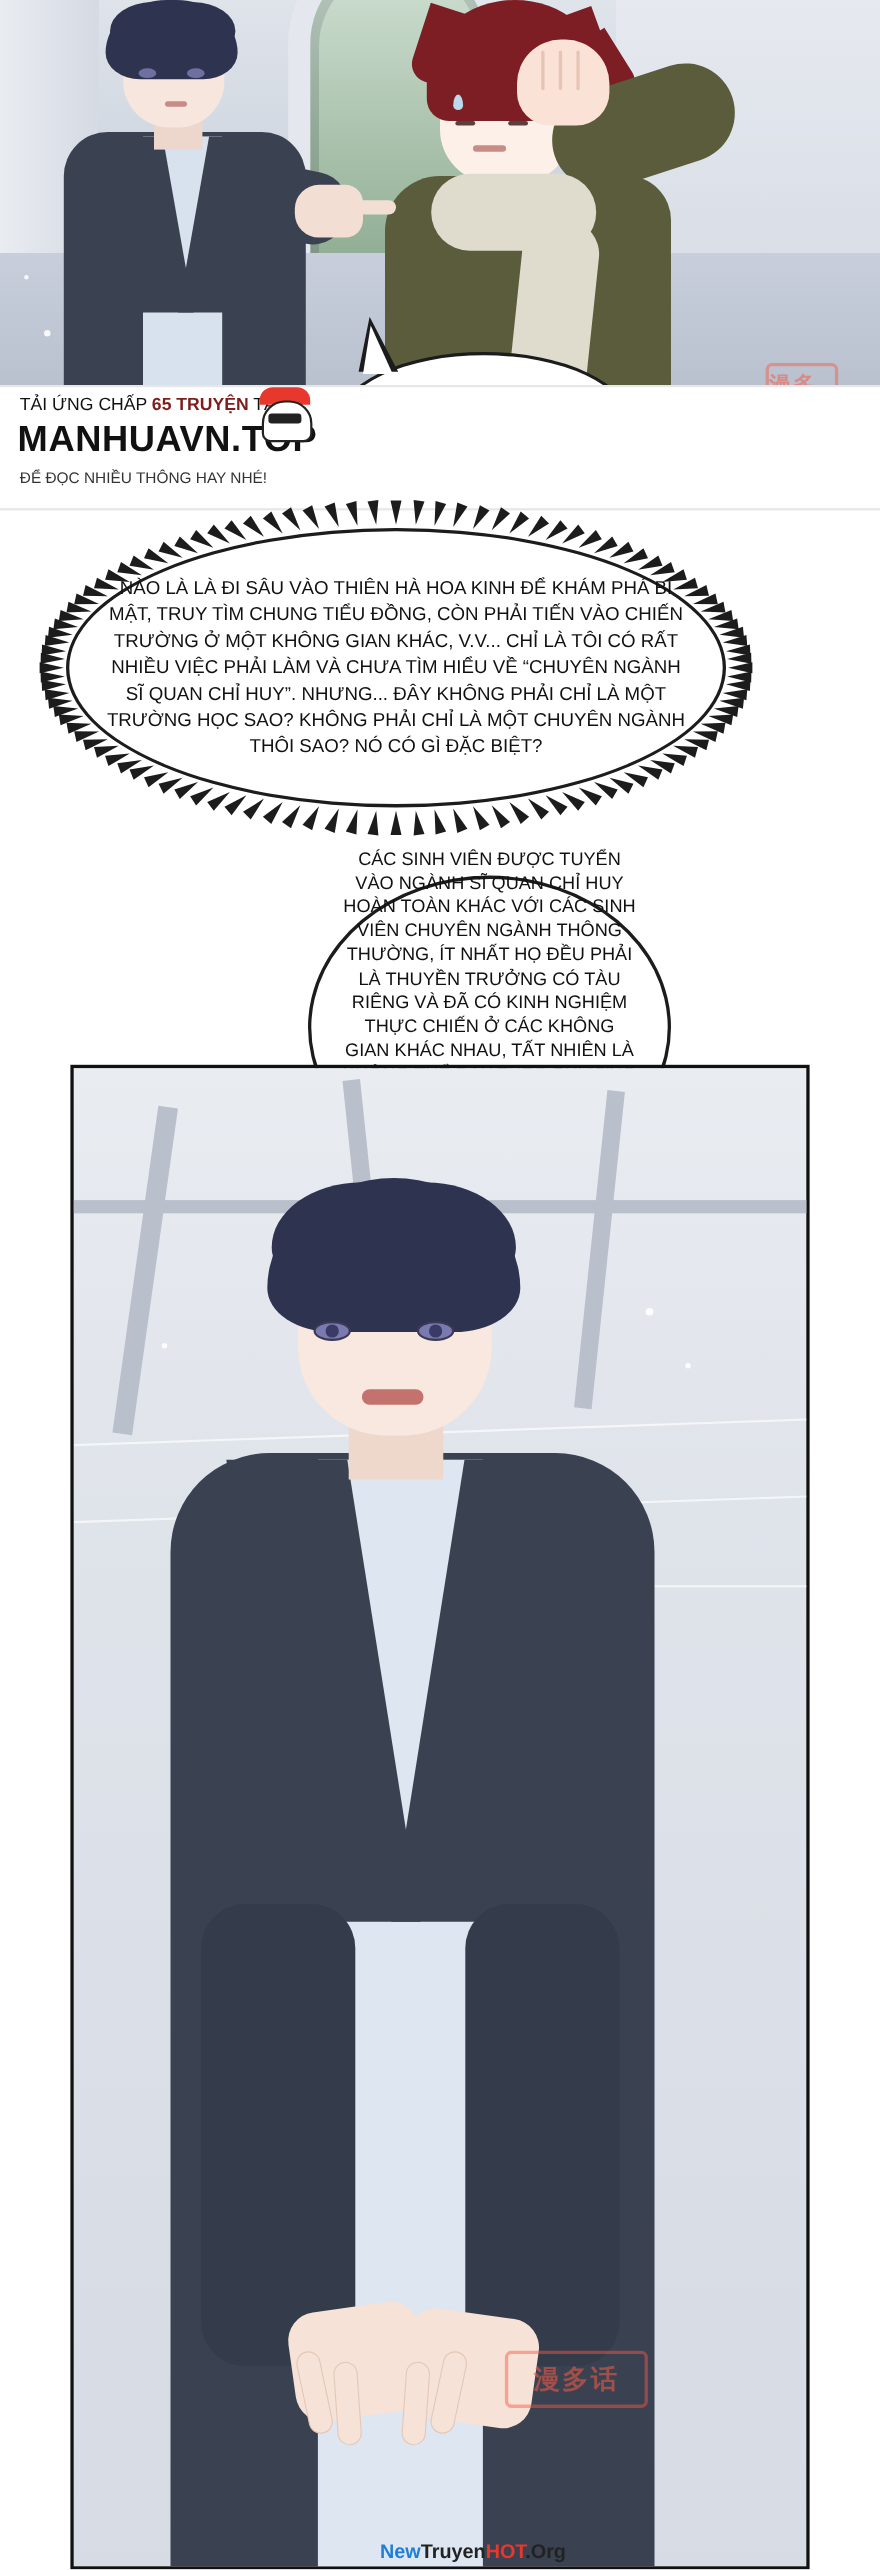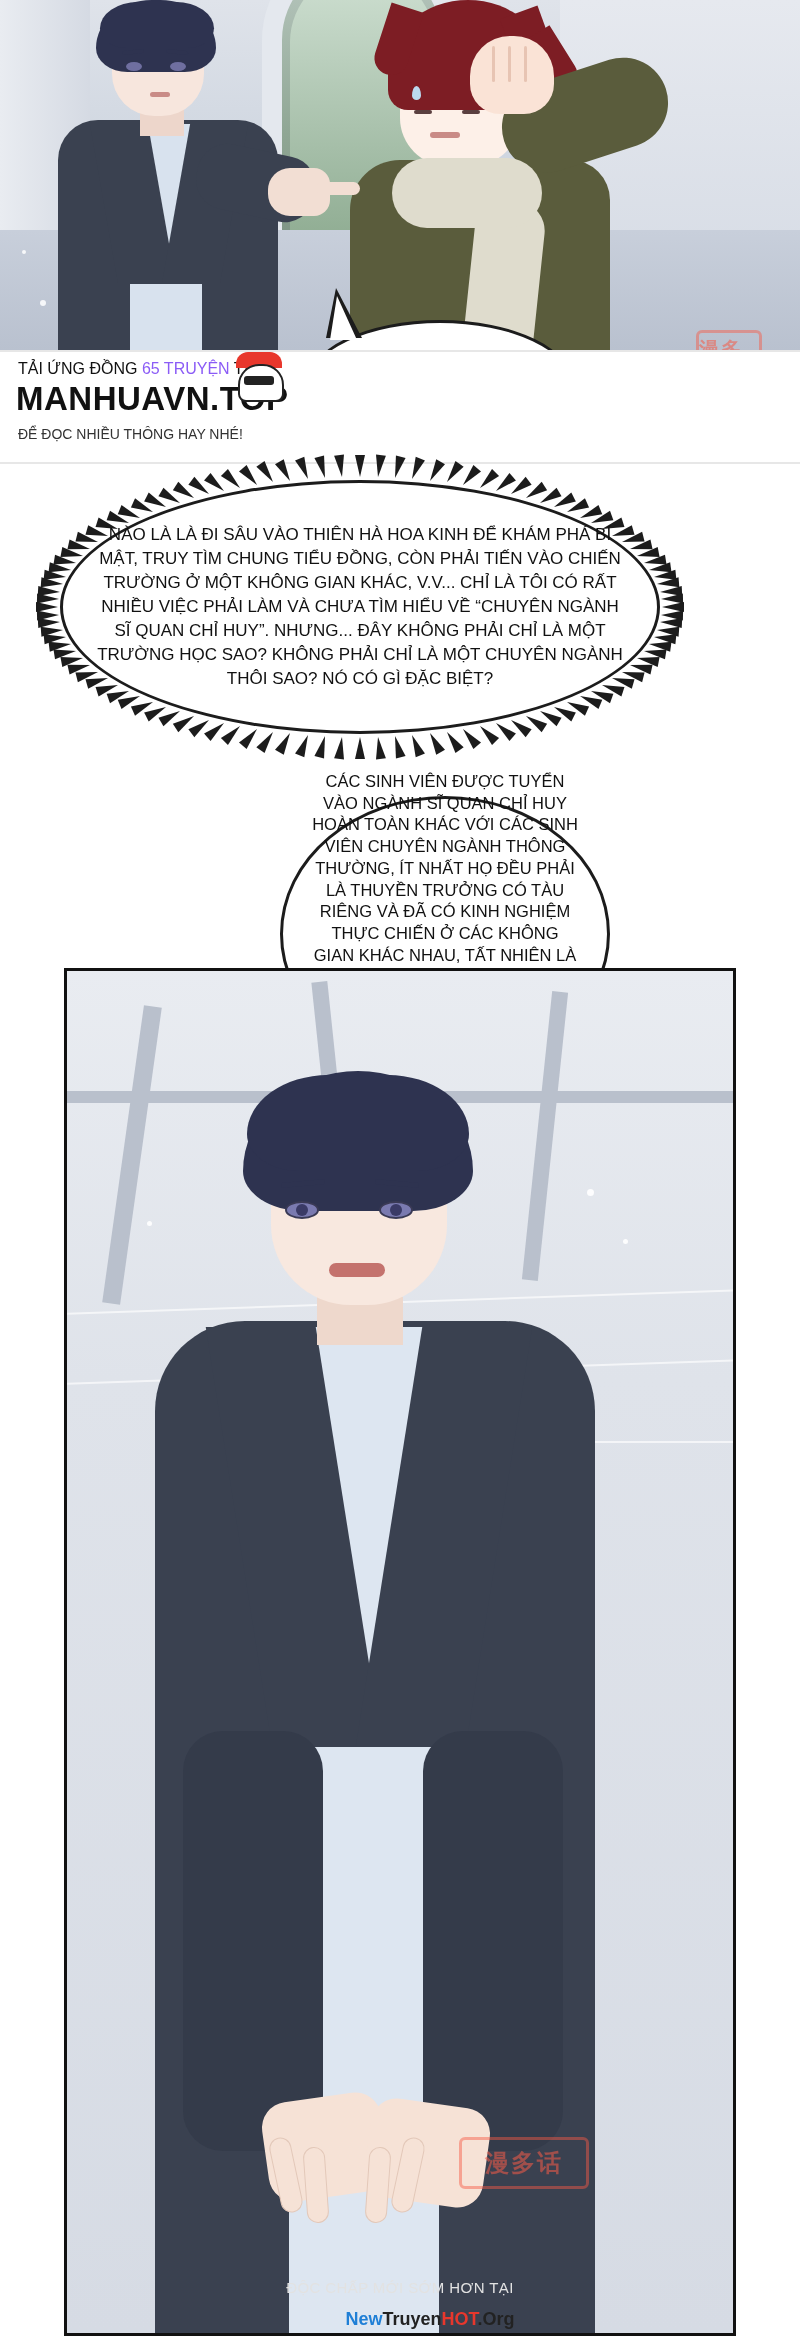--- a/index.html
+++ b/index.html
@@ -188,21 +188,21 @@
   .adbar {
     position:absolute; left:0; top:350px; width:800px; height:110px;
     background:#ffffff;
     border-top:2px solid #e7e7e7;
     border-bottom:2px solid #e7e7e7;
   }
   .ad-line1 {
     position:absolute; left:18px; top:8px; font-size:16px; color:#111;
     font-family:"Liberation Sans", sans-serif;
   }
-  .ad-line1 .hl { color:#8b5cf6; font-weight:normal; }
+  .ad-line1 .hl { color:#7f1d1d; font-weight:bold; }
   .ad-title {
     position:absolute; left:16px; top:28px; font-size:33px; font-weight:bold;
     color:#111; font-family:"Liberation Sans", sans-serif; letter-spacing:0.5px;
   }
   .ad-line3 {
     position:absolute; left:18px; top:74px; font-size:14px; color:#333;
     font-family:"Liberation Sans", sans-serif;
   }
   .ad-mascot {
     position:absolute; left:232px; top:352px; width:54px; height:48px;
@@ -428,21 +428,21 @@
   <div class="balloon" style="left:306px; top:320px; width:268px; height:130px; font-size:17px;">
     <div class="txt">TRONG KHOẢNG THỜI GIAN NÀY THỰC SỰ BẬN QUÁ...</div>
   </div>
   <div class="tail" style="left:326px; top:288px;
        border-width:0 26px 50px 10px; border-color:transparent transparent #1c1c1c transparent;"></div>
   <div class="tail" style="left:330px; top:296px;
        border-width:0 20px 44px 7px; border-color:transparent transparent #ffffff transparent;"></div>
 
   <div class="adbar">
     <div class="ad-line1">
-      <span>TẢI ỨNG ĐỒNG</span>
+      <span>TẢI ỨNG CHẤP</span>
       <span class="hl">65 TRUYỆN</span>
       <span>TẠI</span>
     </div>
     <div class="ad-title">MANHUAVN.TOP</div>
     <div class="ad-line3">ĐỂ ĐỌC NHIỀU THÔNG HAY NHÉ!</div>
   </div>
   <div class="ad-mascot">
     <div class="cap"></div>
     <div class="ghost"></div>
     <div class="glasses"></div>
@@ -605,18 +605,17 @@
     <div class="m3-hand l"></div>
     <div class="m3-hand r"></div>
     <div class="m3-finger" style="left:208px; top:1166px; transform:rotate(-12deg);"></div>
     <div class="m3-finger" style="left:238px; top:1176px; transform:rotate(-4deg);"></div>
     <div class="m3-finger" style="left:300px; top:1176px; transform:rotate(4deg);"></div>
     <div class="m3-finger" style="left:330px; top:1166px; transform:rotate(12deg);"></div>
 
     <div class="stamp" style="left:392px; top:1166px; width:124px; height:46px; font-size:24px;">漫多话</div>
   </div>
 
-  <div class="footer-note">ĐỘC CHẤP MỚI SỚM HƠN TẠI</div>
   <div class="footer-url">
     <span class="b">New</span><span class="c">Truyen</span><span class="a">HOT</span><span class="c">.Org</span>
   </div>
 
 </div>
 
 </body></html>

